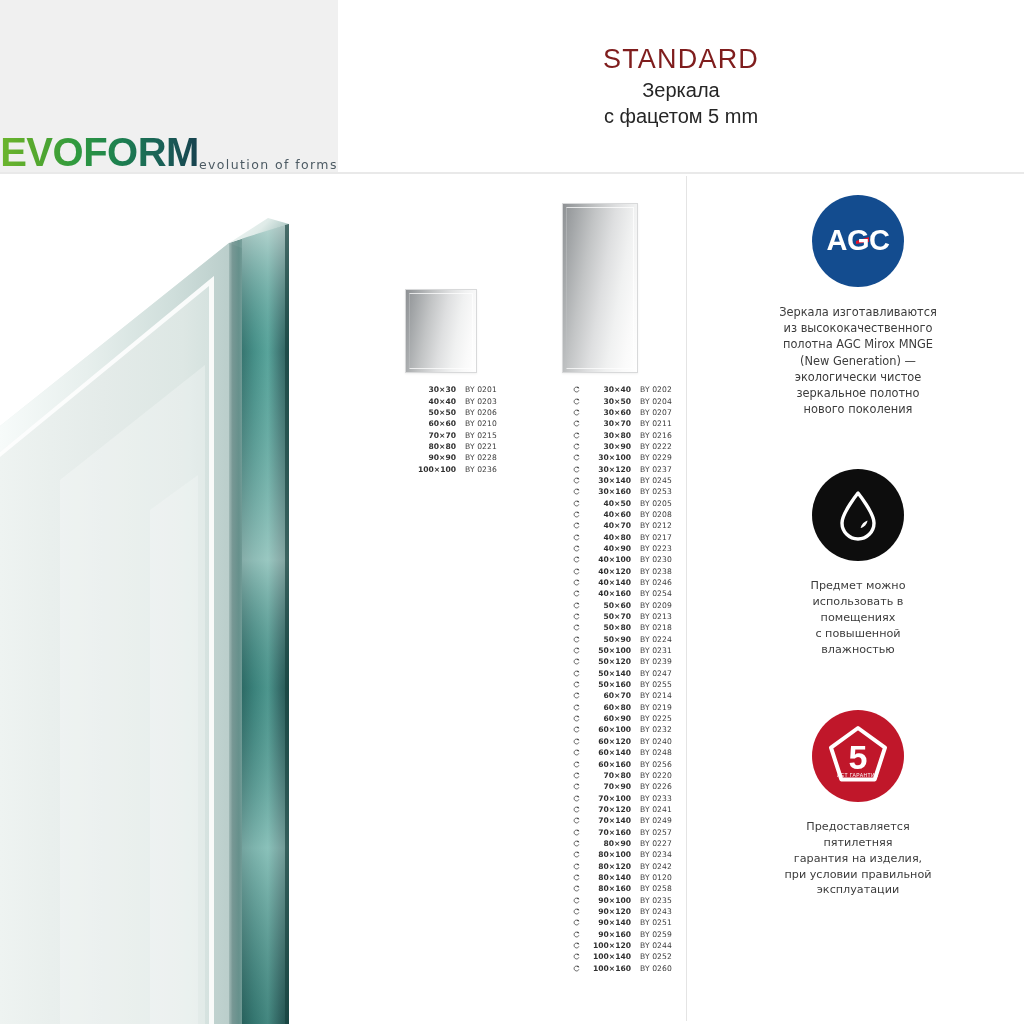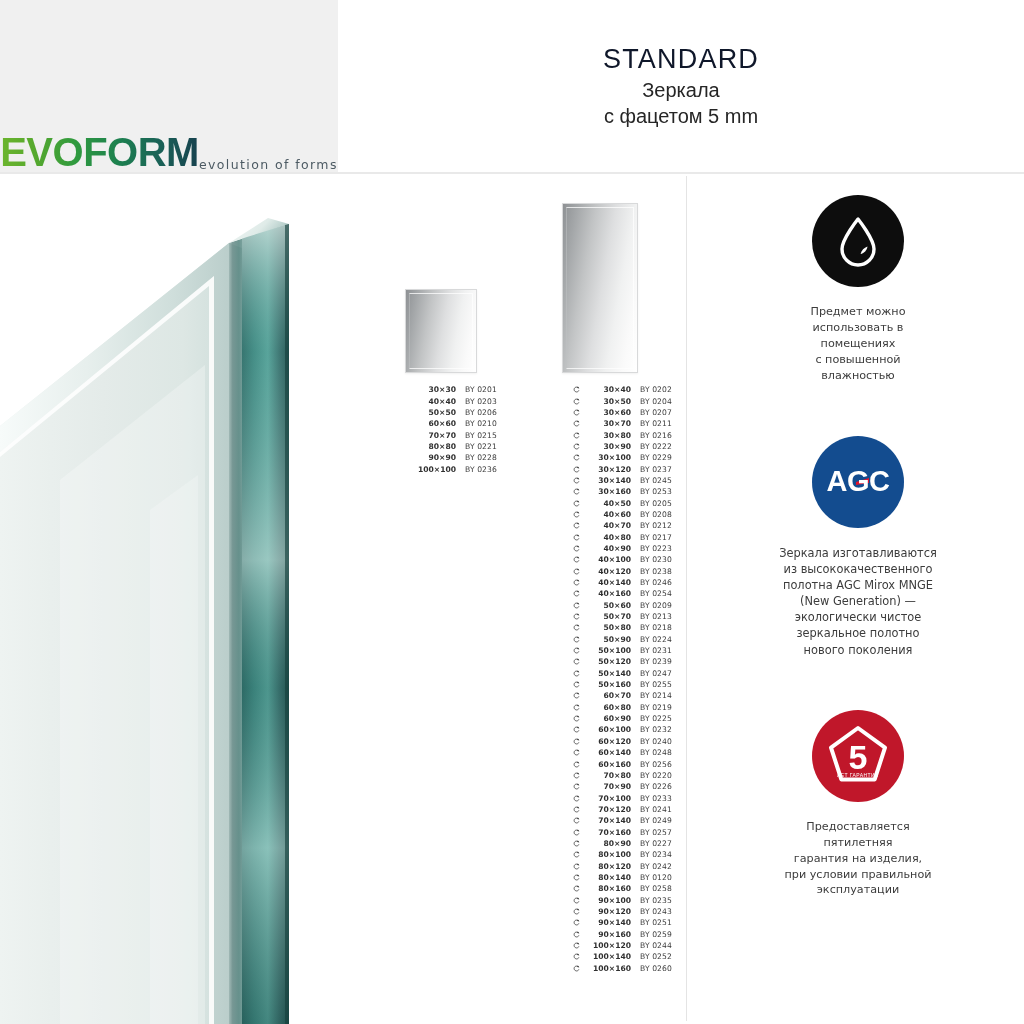--- a/index.html
+++ b/index.html
@@ -35,21 +35,21 @@
     font-size: 12.5px; letter-spacing: 1.4px; color: #4c5a63;
     font-family: "DejaVu Sans", sans-serif;
   }
   #title-panel {
     position: absolute; left: 338px; top: 0; width: 686px; height: 172px;
     background: #ffffff;
     display: flex; flex-direction: column;
     align-items: center; justify-content: center;
   }
   #title-main {
-    font-size: 27px; color: #0f172a; letter-spacing: 1.2px; font-weight: 400;
+    font-size: 27px; color: #7f1d1d; letter-spacing: 1.2px; font-weight: 400;
     line-height: 1.28;
   }
   .title-sub {
     font-size: 20px; color: #262626; font-weight: 400; line-height: 1.32;
   }
   #header-rule {
     position: absolute; left: 0; top: 172px; width: 1024px; height: 2px;
     background: #e9e9e9;
   }
 
@@ -775,50 +775,50 @@
             <path d="M5.6 0.9 L8.6 1.5 L7.4 4.0 Z" fill="#3a3a3a"></path>
           </svg>
         </span>
         <span class="dim">100×160</span>
         <span class="code">BY 0260</span>
       </div>
     </div>
 
   <div id="features">
 
-    <div class="feature" id="feature-moisture">
-      <div class="badge" id="badge-moisture">
-        <svg width="56" height="56" viewBox="0 0 56 56" xmlns="http://www.w3.org/2000/svg">
-          <path d="M28 6 C28 6 12 26 12 36 A16 16 0 0 0 44 36 C44 26 28 6 28 6 Z" fill="none" stroke="#ffffff" stroke-width="3.4" stroke-linejoin="round"></path>
-          <path d="M37.5 33.5 C34 34.6 31.4 37.4 30.6 41.1 C34.2 40.3 36.9 37.3 37.5 33.5 Z" fill="#ffffff"></path>
-        </svg>
-      </div>
-      <div class="feature-text">Предмет можно
-использовать в
-помещениях
-с повышенной
-влажностью</div>
-    </div>
-
     <div class="feature" id="feature-agc">
       <div class="badge" id="badge-agc">
         <svg width="84" height="40" viewBox="0 0 84 40" xmlns="http://www.w3.org/2000/svg">
           <path d="M40 20 L53 16 L53 21 L40 23 Z" fill="#e2142d"></path>
           <text x="42" y="29" text-anchor="middle" font-family="Liberation Sans, sans-serif" font-size="29" font-weight="bold" fill="#ffffff" letter-spacing="-0.5">AGC</text>
         </svg>
       </div>
       <div class="feature-text">Зеркала изготавливаются
 из высококачественного
 полотна AGC Mirox MNGE
 (New Generation) —
 экологически чистое
 зеркальное полотно
 нового поколения</div>
     </div>
 
+    <div class="feature" id="feature-moisture">
+      <div class="badge" id="badge-moisture">
+        <svg width="56" height="56" viewBox="0 0 56 56" xmlns="http://www.w3.org/2000/svg">
+          <path d="M28 6 C28 6 12 26 12 36 A16 16 0 0 0 44 36 C44 26 28 6 28 6 Z" fill="none" stroke="#ffffff" stroke-width="3.4" stroke-linejoin="round"></path>
+          <path d="M37.5 33.5 C34 34.6 31.4 37.4 30.6 41.1 C34.2 40.3 36.9 37.3 37.5 33.5 Z" fill="#ffffff"></path>
+        </svg>
+      </div>
+      <div class="feature-text">Предмет можно
+использовать в
+помещениях
+с повышенной
+влажностью</div>
+    </div>
+
     <div class="feature" id="feature-warranty">
       <div class="badge" id="badge-warranty">
         <svg width="74" height="74" viewBox="0 0 74 74" xmlns="http://www.w3.org/2000/svg">
           <path d="M37 9 L64 28.6 L53.7 60.4 L20.3 60.4 L10 28.6 Z" fill="none" stroke="#ffffff" stroke-width="4" stroke-linejoin="round"></path>
           <text x="37" y="50" text-anchor="middle" font-family="Liberation Sans, sans-serif" font-size="34" font-weight="bold" fill="#ffffff">5</text>
           <text x="37" y="58" text-anchor="middle" font-family="Liberation Sans, sans-serif" font-size="5" fill="#ffffff" letter-spacing="0.4">ЛЕТ ГАРАНТИИ</text>
         </svg>
       </div>
       <div class="feature-text">Предоставляется
 пятилетняя

